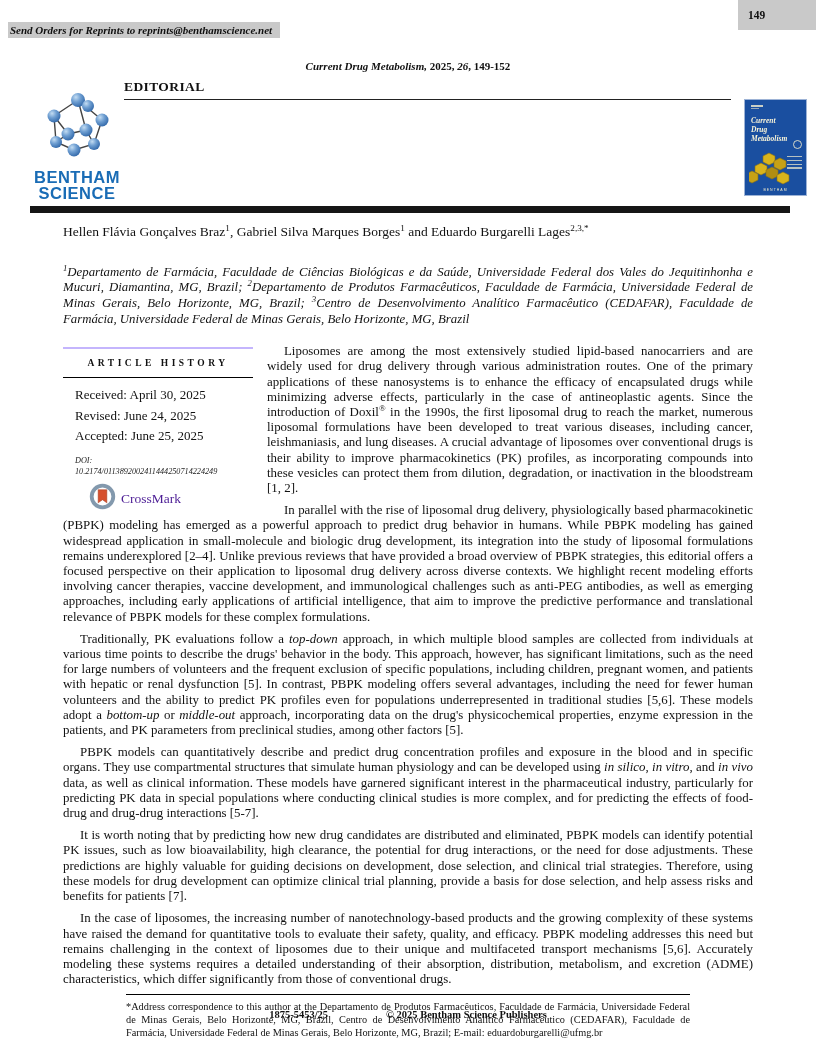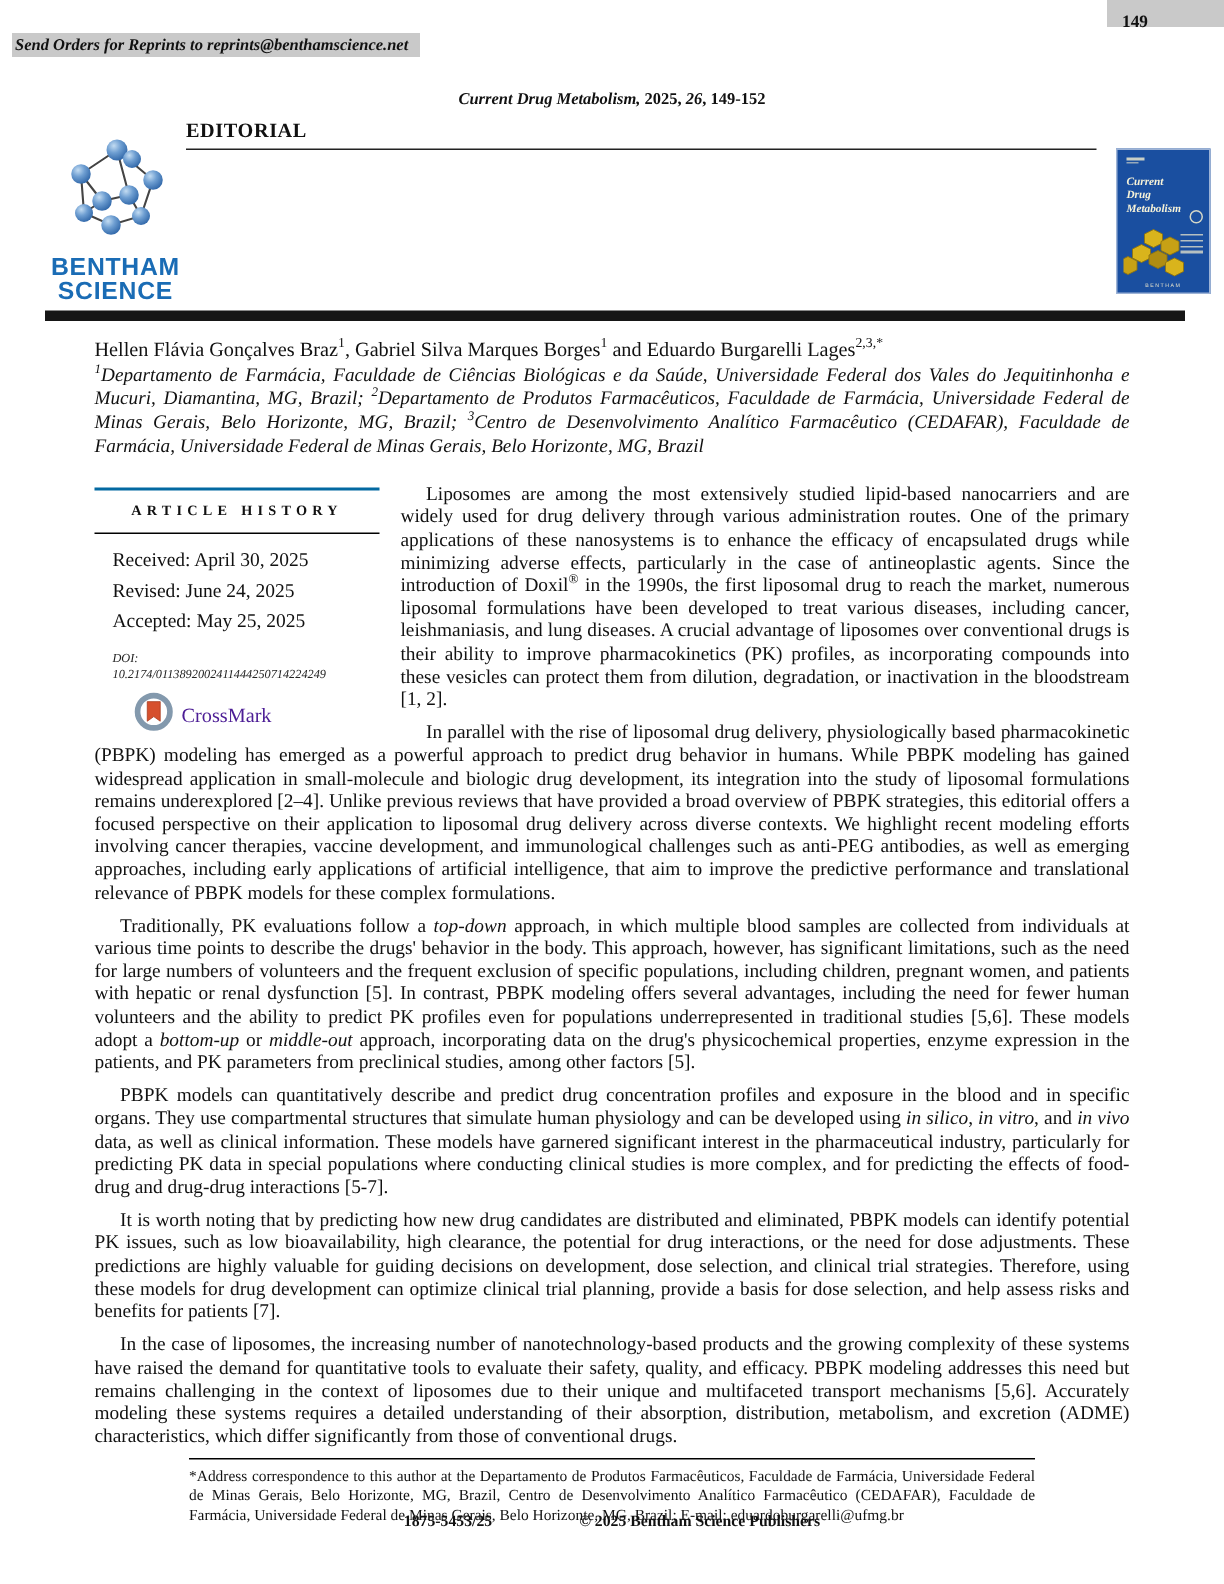--- a/index.html
+++ b/index.html
@@ -8,21 +8,21 @@
     position:relative; width:816px; height:1056px; margin:0 auto;
     background:#ffffff; color:#111;
     font-family:"Liberation Serif", serif; overflow:hidden;
   }
   .it { font-style:italic; }
   .bd { font-weight:bold; }
   sup { font-size:68%; vertical-align:super; line-height:0; }
 
   
   .pageno-box {
-    position:absolute; top:0; right:0; width:78px; height:18px;
+    position:absolute; top:0; right:0; width:78px; height:30px;
     background:#c9c9c9; font-weight:bold; font-size:11.5px;
     padding:9px 0 0 10px;
   }
   .reprint-strip {
     position:absolute; top:22px; left:8px; background:#c9c9c9;
     font-style:italic; font-weight:bold; font-size:11px; padding:2px 8px 2px 2px;
   }
   .citation { padding-top:60px; text-align:center; font-size:11px; }
 
   
@@ -50,28 +50,28 @@
     border:1px solid #e9e5cc; border-radius:50%; opacity:.9; }
   .cover-tag { position:absolute; right:4px; top:56px; width:15px; }
   .cover-tag div { height:1.2px; background:#e9e5cc; opacity:.75; margin-bottom:2.6px; }
   .cover-pub { position:absolute; left:0; right:0; bottom:3px; text-align:center;
     color:#e9e5cc; font-size:3.5px; letter-spacing:1px; font-family:"Liberation Sans",sans-serif; }
   .black-bar { height:6.5px; background:#161616; margin:5px 26px 0 30px; }
 
   
   .content { margin:0 63px; }
   .authors { margin-top:11px; font-size:13.5px; }
-  .affiliations { margin-top:2px; font-size:12.8px; line-height:15.6px;
+  .affiliations { margin-top:25px; font-size:12.8px; line-height:15.6px;
     text-align:justify; font-style:italic; }
 
   
   .body-text { margin-top:17px; font-size:12.9px; line-height:15.2px; text-align:justify; }
   .body-para { margin:0 0 7px 0; text-indent:17px; }
   .history-box { float:left; width:190px; margin:3px 14px 4px 0; }
-  .hist-heading { border-top:2px solid #0369a1; border-bottom:1.5px solid #000;
+  .hist-heading { border-top:2px solid #c4b5fd; border-bottom:1.5px solid #000;
     text-align:center; font-weight:bold; font-size:9.5px; letter-spacing:3.5px;
     padding:7px 0 6px; }
   .hist-dates { padding:7px 0 0 12px; font-size:13px; line-height:1.55; }
   .hist-doi { padding:9px 14px 0 12px; font-size:8.2px; font-style:italic;
     line-height:1.35; color:#222; word-break:break-all; }
   .crossmark { display:flex; align-items:center; gap:5px; margin:6px 0 0 26px; cursor:pointer; }
   .crossmark-label { font-size:13.5px; color:#4c1d95; }
 
   
   .footnote { clear:both; margin:4px 63px 0; border-top:1.3px solid #000;
@@ -169,21 +169,21 @@
     <div class="authors"><span>Hellen Flávia Gonçalves Braz</span><sup>1</sup><span>, Gabriel Silva Marques Borges</span><sup>1</sup><span> and Eduardo Burgarelli Lages</span><sup>2,3,*</sup></div>
 
     <div class="affiliations"><sup>1</sup><span>Departamento de Farmácia, Faculdade de Ciências Biológicas e da Saúde, Universidade Federal dos Vales do Jequitinhonha e Mucuri, Diamantina, MG, Brazil; </span><sup>2</sup><span>Departamento de Produtos Farmacêuticos, Faculdade de Farmácia, Universidade Federal de Minas Gerais, Belo Horizonte, MG, Brazil; </span><sup>3</sup><span>Centro de Desenvolvimento Analítico Farmacêutico (CEDAFAR), Faculdade de Farmácia, Universidade Federal de Minas Gerais, Belo Horizonte, MG, Brazil</span></div>
 
     <div class="body-text">
       <div class="history-box">
         <div class="hist-heading">ARTICLE HISTORY</div>
         <div class="hist-dates">
           <div>Received: April 30, 2025</div>
           <div>Revised: June 24, 2025</div>
-          <div>Accepted: May 25, 2025</div>
+          <div>Accepted: June 25, 2025</div>
         </div>
         <div class="hist-doi">
           <div>DOI:</div>
           <div>10.2174/0113892002411444250714224249</div>
         </div>
         <div class="crossmark">
           <span>
             <svg width="27" height="27" viewBox="0 0 30 30">
               <circle cx="15" cy="15" r="12" fill="#ffffff" stroke="#8399ad" stroke-width="4.2"></circle>
               <path d="M10.2 7.5 h9.6 v14.5 l-4.8 -3.4 l-4.8 3.4 z" fill="#d6502d" stroke="#a83c1f" stroke-width="0.6"></path>

